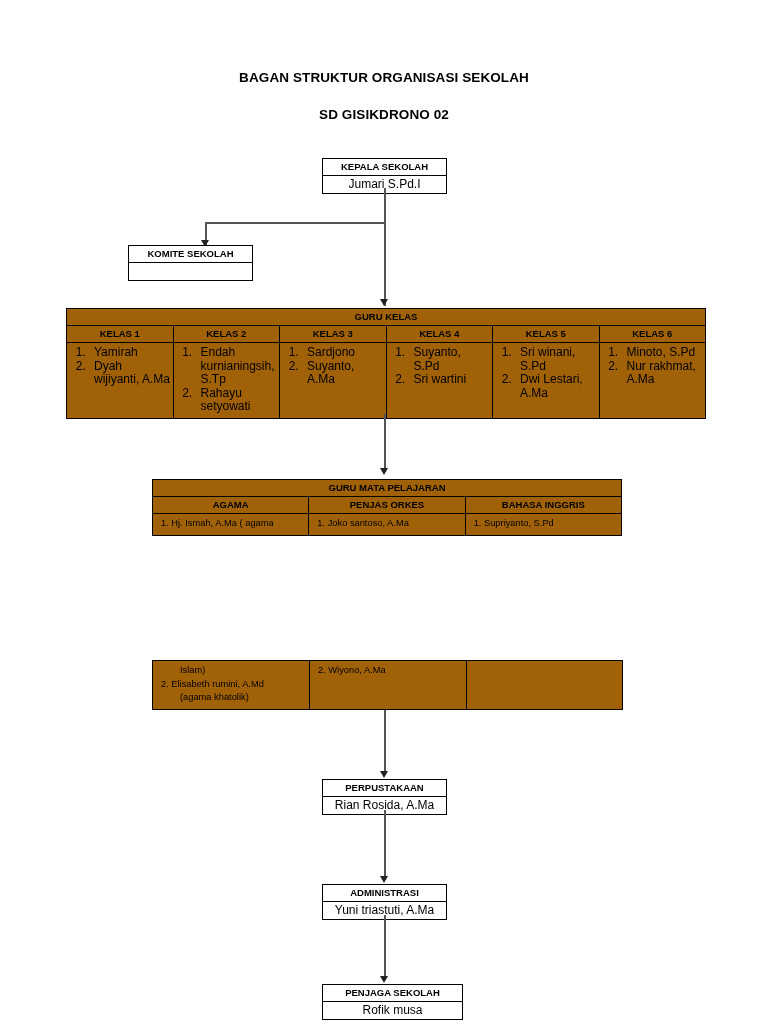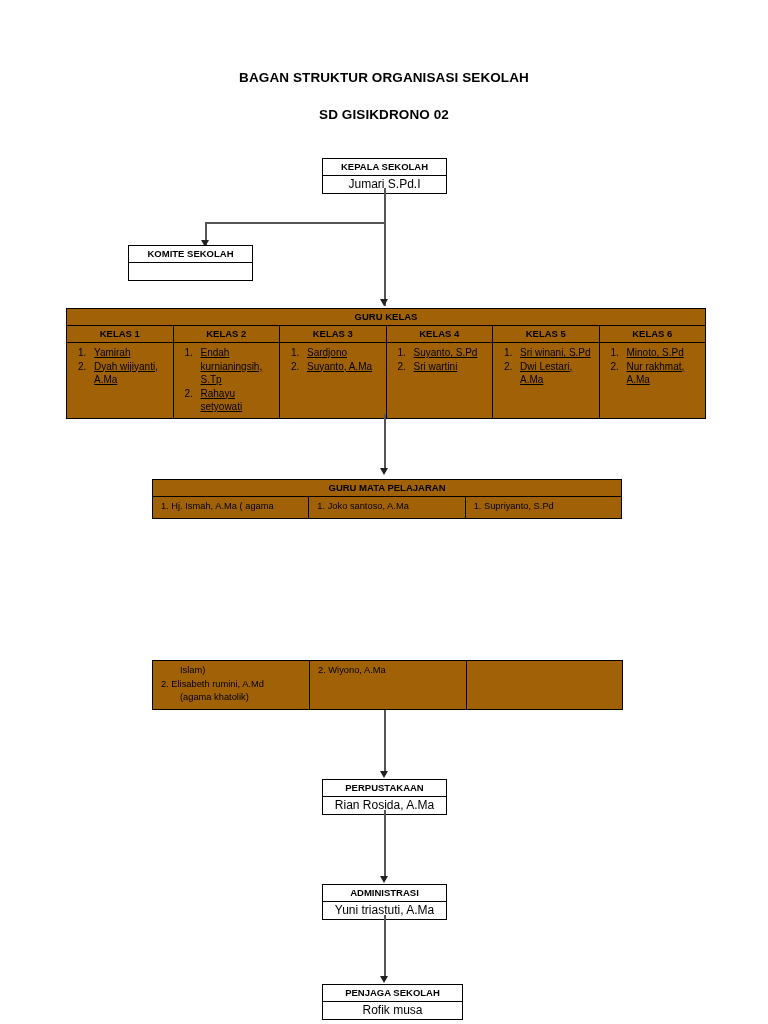--- a/index.html
+++ b/index.html
@@ -99,23 +99,22 @@
     font-size: 9.5px;
     padding: 2px 0;
     line-height: 12px;
   }
   table.grid td.cell {
     padding: 3px 2px 4px 2px;
   }
   ol.names {
     margin: 0;
     padding: 0 0 0 20px;
-    font-size: 10px;
+    font-size: 12px;
     line-height: 13.5px;
-    text-decoration: underline;
   }
   ol.names li {
     padding-left: 5px;
     margin: 0;
   }
   ul.plain {
     margin: 0;
     padding: 0;
     list-style: none;
     font-size: 9.3px;
@@ -201,20 +200,25 @@
 </tbody>
   </table>
 
 <div class="vline" style="left:384px; top:414px; height:58px;"></div>
 <div class="arrow-down" style="left:380px; top:468px;"></div>
 
 <table class="grid" style="left:152px; top:479px; width:470px;">
   <tbody>
       <tr>
     <td class="band" colspan="3">GURU MATA PELAJARAN</td>
+  </tr>
+  <tr>
+    <td class="colhead" style="width:157px;">AGAMA</td>
+    <td class="colhead" style="width:157px;">PENJAS ORKES</td>
+    <td class="colhead" style="width:156px;">BAHASA INGGRIS</td>
   </tr>
   <tr>
     <td class="cell">
       <div class="num-item">1.    Hj. Ismah, A.Ma ( agama</div>
     </td>
     <td class="cell">
       <div class="num-item">1.    Joko santoso, A.Ma</div>
     </td>
     <td class="cell">
       <div class="num-item">1.    Supriyanto, S.Pd</div>

